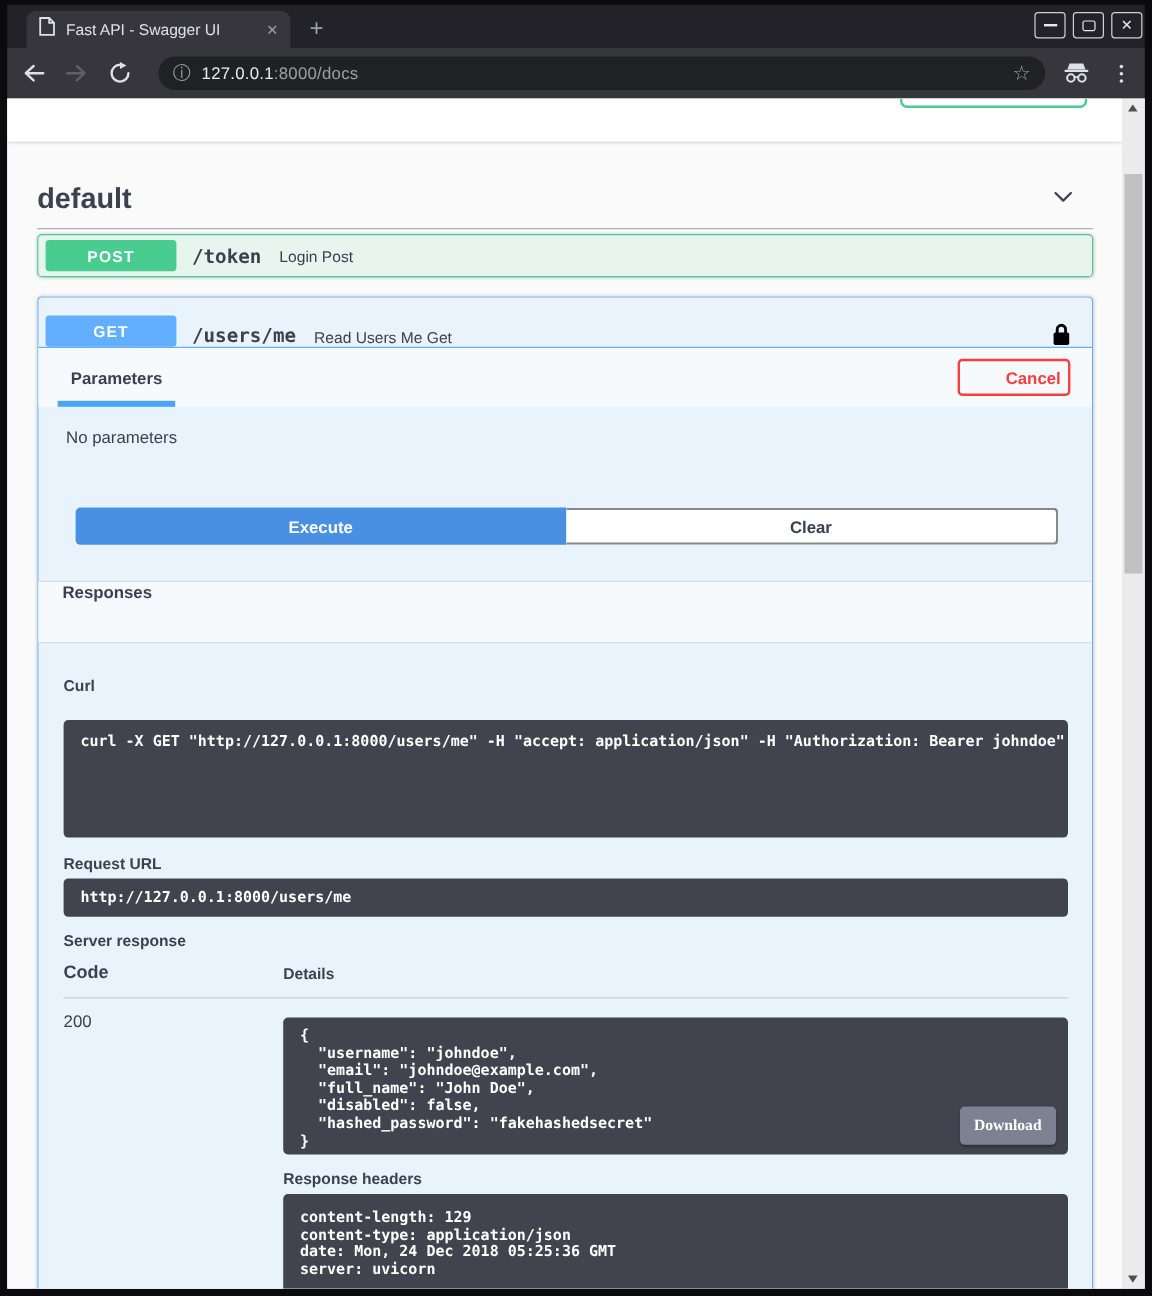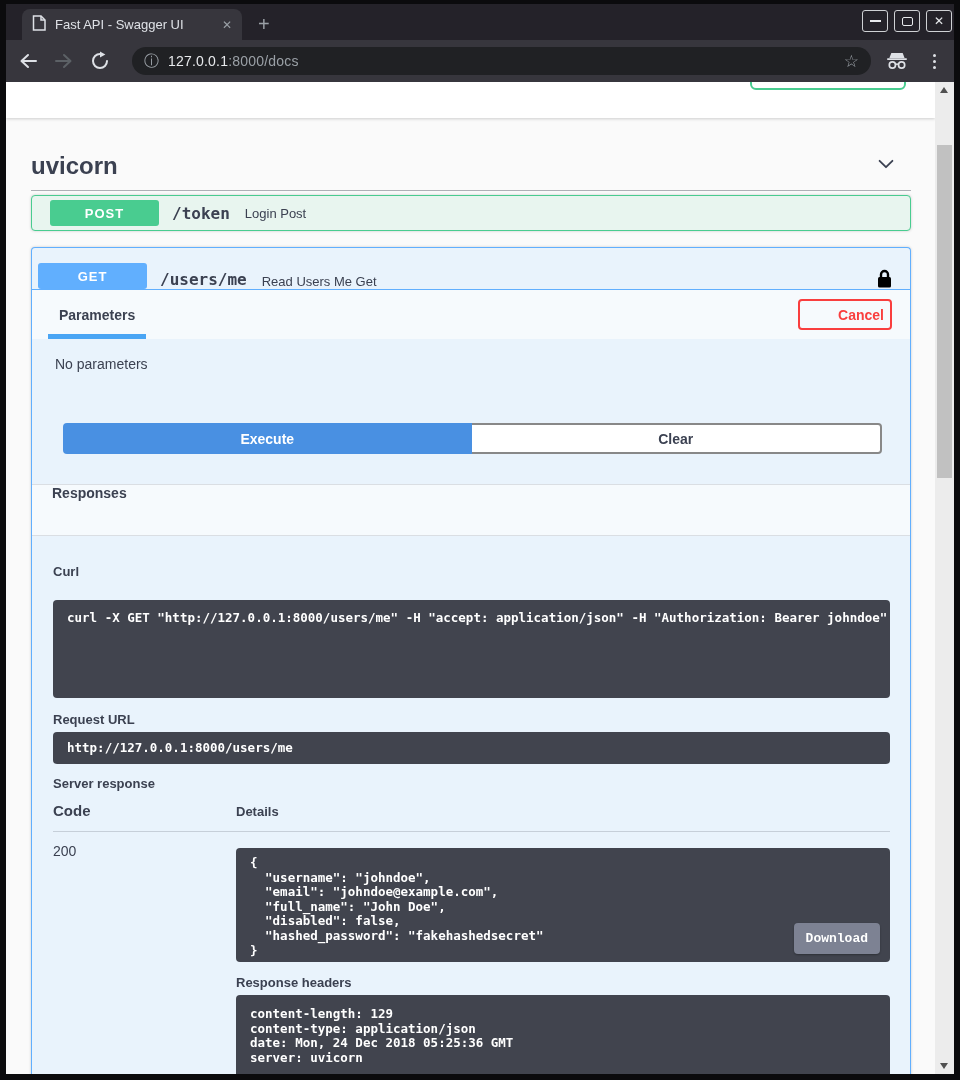--- a/index.html
+++ b/index.html
@@ -46,21 +46,21 @@
   .auth-stub { position:absolute; top:-22px; right:29px; width:156px; height:30px; background:#fff;
                border:2px solid #49cc90; border-radius:6px; }
 
   .main { margin:0 24px 0 25px; }
   .section-header { margin-top:30px; height:36px; display:flex; align-items:center; }
   .section-title { font-size:24px; font-weight:bold; color:#3b4151; }
   .chev { margin-left:auto; margin-right:14px; }
   .divider { margin-top:6px; border-bottom:1px solid rgba(59,65,81,.4); }
 
   .opblock { border-radius:4px; box-shadow:0 0 3px rgba(0,0,0,.19); }
-  .opblock.post { margin-top:4px; height:36px; background:#e8f5ef; border:1px solid #49cc90; display:flex; align-items:center; padding:0 18px; }
+  .opblock.post { margin-top:4px; height:36px; background:#e8f5ef; border:1px solid #49cc90; display:flex; align-items:center; padding:0 6px; }
   .opblock.get  { margin-top:16px; background:#e9f3fc; border:1px solid #61affe; border-bottom:none; border-radius:4px 4px 0 0; }
 
   .badge { width:109px; height:26px; border-radius:3px; color:#fff; font-weight:bold; font-size:13px; letter-spacing:1px;
            display:flex; align-items:center; justify-content:center; flex:0 0 auto; }
   .badge.post { background:#49cc90; }
   .badge.get  { background:#61affe; }
   .op-path { font-family:"DejaVu Sans Mono", monospace; font-weight:bold; font-size:16px; color:#3b4151; margin-left:13px; }
   .op-summary { font-size:13px; color:#3b4151; margin-left:15px; }
 
   .op-header { height:42px; display:flex; align-items:flex-end; padding:0 6px; border-bottom:1px solid #61affe; }
@@ -99,21 +99,21 @@
   .col-code { width:183px; flex:0 0 auto; }
   .col-details { flex:1; }
   .code-hdr { font-size:15px; font-weight:bold; color:#3b4151; }
   .details-hdr { font-size:13px; font-weight:bold; color:#3b4151; padding-top:2px; }
   .trow { display:flex; padding-top:11px; }
   .code-val { font-size:14px; color:#3b4151; }
   .lbl-body { margin-top:8px; }
   .body-wrap { position:relative; margin-top:5px; }
   .body-pre { height:114px; padding:8px 14px; line-height:13.5px; }
   .download-btn { position:absolute; right:10px; bottom:8px; background:#7d8293; color:#fff; border:none; border-radius:4px;
-                  font-weight:bold; font-size:13px; font-family:Liberation Mono, monospace; padding:8px 12px; cursor:pointer;
+                  font-weight:bold; font-size:13px; font-family:Liberation Serif, serif; padding:8px 12px; cursor:pointer;
                   box-shadow:0 1px 2px rgba(0,0,0,.3); }
   .lbl-headers { margin-top:13px; }
   .headers-pre { margin-top:4px; height:110px; padding:12px 14px; line-height:14.8px; }
 </style>
 </head>
 <body>
 
 <div class="window">
 
   <div class="titlebar">
@@ -180,21 +180,21 @@
   <div class="viewport">
     <div class="page">
 
       <div class="scheme-band">
         <div class="auth-stub"></div>
       </div>
 
       <div class="main">
 
         <div class="section-header">
-          <span class="section-title">uvicorn</span>
+          <span class="section-title">default</span>
           <span class="chev">
             <svg width="22" height="22" viewBox="0 0 24 24">
                 <path d="M5 8.5 l7 7 7-7" stroke="#3b4151" stroke-width="2" fill="none" stroke-linecap="round" stroke-linejoin="round"></path>
               </svg>
           </span>
         </div>
         <div class="divider"></div>
 
         <div class="opblock post">
           <span class="badge post">POST</span>

